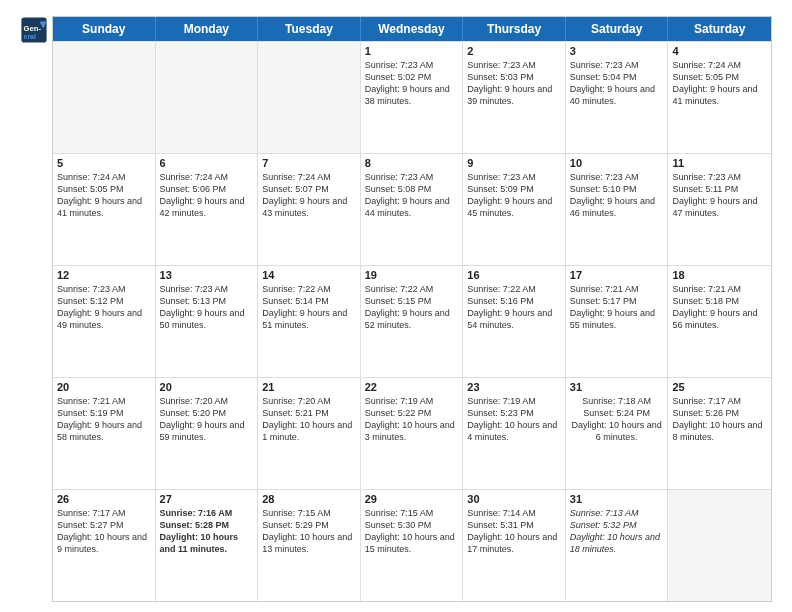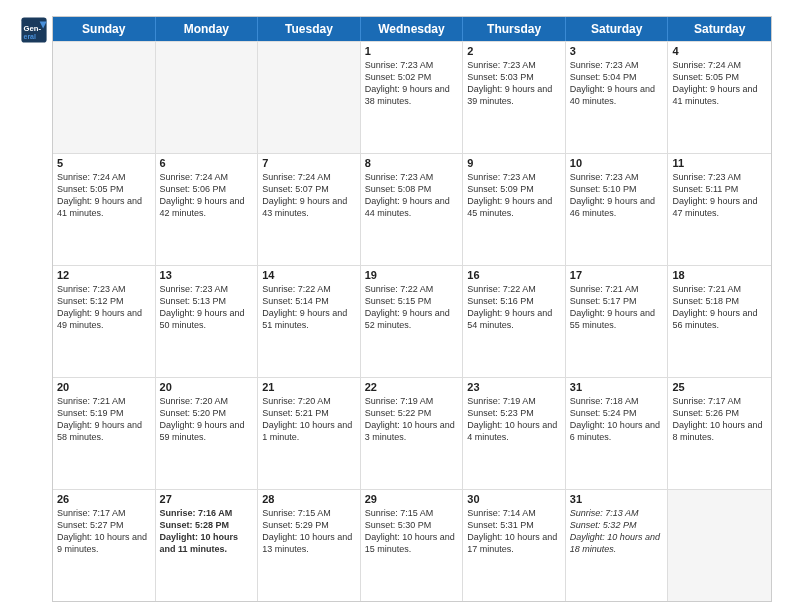--- a/index.html
+++ b/index.html
@@ -274,21 +274,21 @@
 Daylight: 10 hours and 3 minutes.</div>
           </div>
           <div class="cal-cell">
             <div class="day-num">23</div>
             <div class="cell-text" style="white-space: pre-line;">Sunrise: 7:19 AM
 Sunset: 5:23 PM
 Daylight: 10 hours and 4 minutes.</div>
           </div>
           <div class="cal-cell">
             <div class="day-num">31</div>
-            <div class="cell-text" style="white-space: pre-line;">Sunrise: 7:18 AM
+            <div class="cell-text" style="white-space: pre-line; text-align: center;">Sunrise: 7:18 AM
 Sunset: 5:24 PM
 Daylight: 10 hours and 6 minutes.</div>
           </div>
           <div class="cal-cell">
             <div class="day-num">25</div>
             <div class="cell-text" style="white-space: pre-line;">Sunrise: 7:17 AM
 Sunset: 5:26 PM
 Daylight: 10 hours and 8 minutes.</div>
           </div>
         </div>

